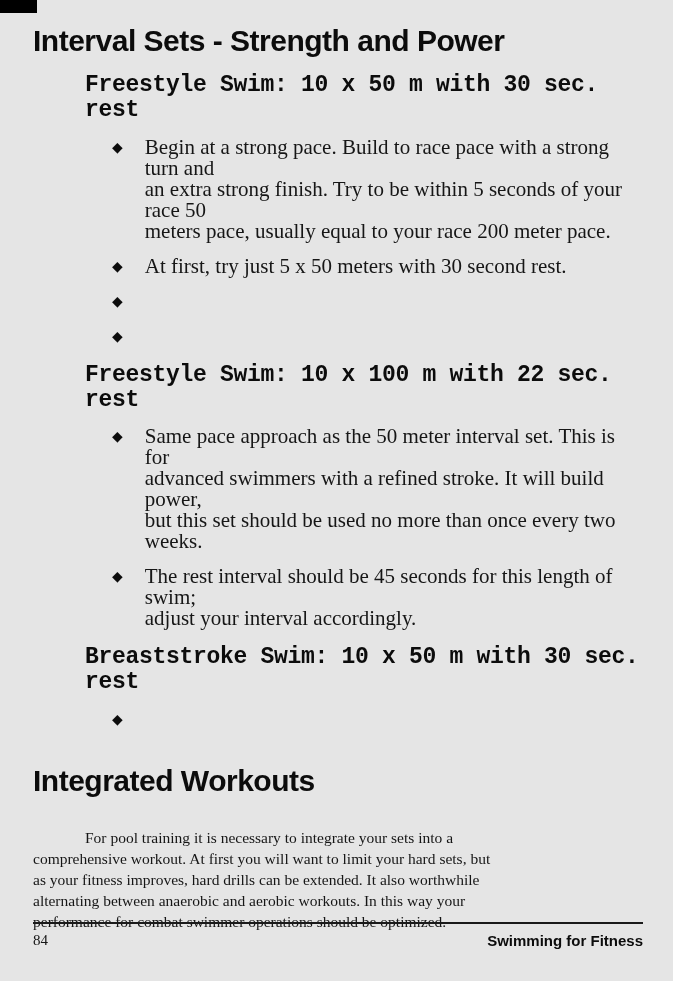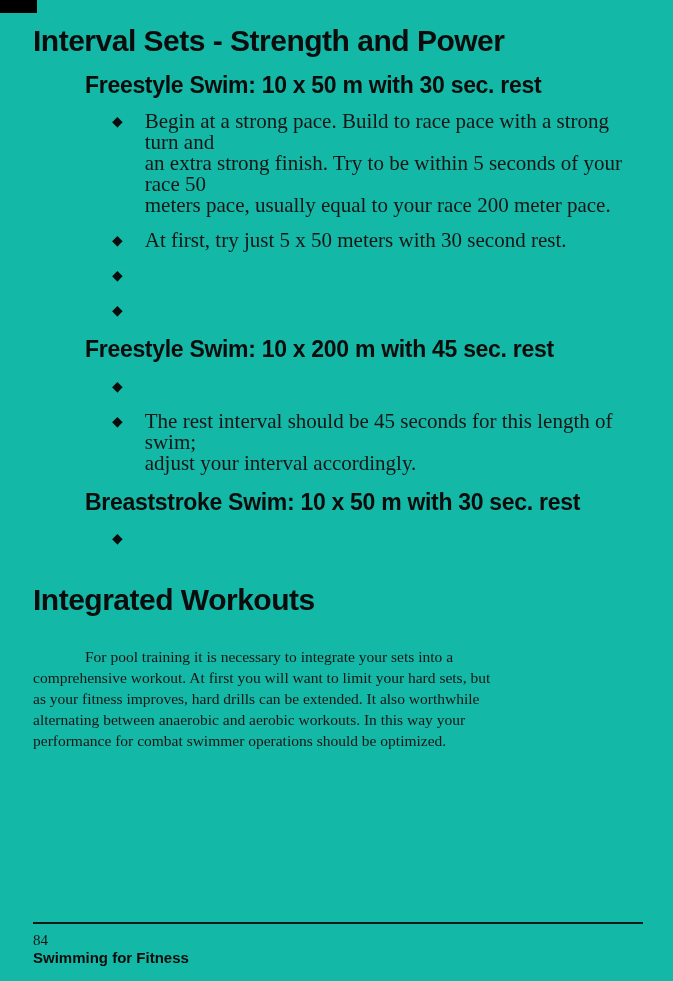--- a/index.html
+++ b/index.html
@@ -1,21 +1,21 @@
 <!DOCTYPE html>
 <html><head>
 <meta charset="utf-8">
 <style>
   html, body { margin: 0; padding: 0; background: #ffffff; }
   .page {
     position: relative;
     width: 673px;
     height: 981px;
     box-sizing: border-box;
-    background: #14b8a6;
+    background: #e5e5e5;
     color: #161616;
     font-family: "Liberation Serif", "DejaVu Serif", serif;
     padding: 24px 30px 0 33px;
     overflow: hidden;
   }
   .scan-artifact {
     position: absolute;
     left: 0; top: 0;
     width: 37px; height: 13px;
     background: #000;
@@ -23,21 +23,21 @@
   .main-title {
     font-family: "Liberation Sans", sans-serif;
     font-weight: bold;
     font-size: 30px;
     letter-spacing: -0.5px;
     color: #0c0c0c;
     margin: 0;
     line-height: 1.1;
   }
   .section-heading {
-    font-family: Liberation Sans, sans-serif;
+    font-family: Liberation Mono, monospace;
     font-weight: bold;
     font-size: 23px;
     letter-spacing: -0.3px;
     color: #0c0c0c;
     margin: 16px 0 13px 52px;
     line-height: 1.1;
   }
   ul.bullets {
     list-style: none;
     margin: 0;
@@ -77,22 +77,21 @@
     top: 922px;
   }
   .footer-rule {
     height: 2px;
     background: #1a1a1a;
     margin-bottom: 8px;
   }
   .footer-row {
     display: flex;
     justify-content: space-between;
-    align-items: flex-start;
-    flex-direction: column;
+    align-items: flex-end;
   }
   .page-number {
     font-size: 15px;
     color: #161616;
   }
   .book-title {
     font-family: "Liberation Sans", sans-serif;
     font-weight: bold;
     font-size: 15px;
     color: #0c0c0c;
@@ -122,24 +121,27 @@
       <li>
         <span class="diamond">◆</span>
       </li>
       <li>
         <span class="diamond">◆</span>
       </li>
     </ul>
   </div>
 
   <div>
-    <h2 class="section-heading">Freestyle Swim: 10 x 200 m with 45 sec. rest</h2>
+    <h2 class="section-heading">Freestyle Swim: 10 x 100 m with 22 sec. rest</h2>
     <ul class="bullets">
       <li>
         <span class="diamond">◆</span>
+        <span class="bullet-text">Same pace approach as the 50 meter interval set. This is for
+advanced swimmers with a refined stroke. It will build power,
+but this set should be used no more than once every two weeks.</span>
       </li>
       <li>
         <span class="diamond">◆</span>
         <span class="bullet-text">The rest interval should be 45 seconds for this length of swim;
 adjust your interval accordingly.</span>
       </li>
     </ul>
   </div>
 
   <div>

